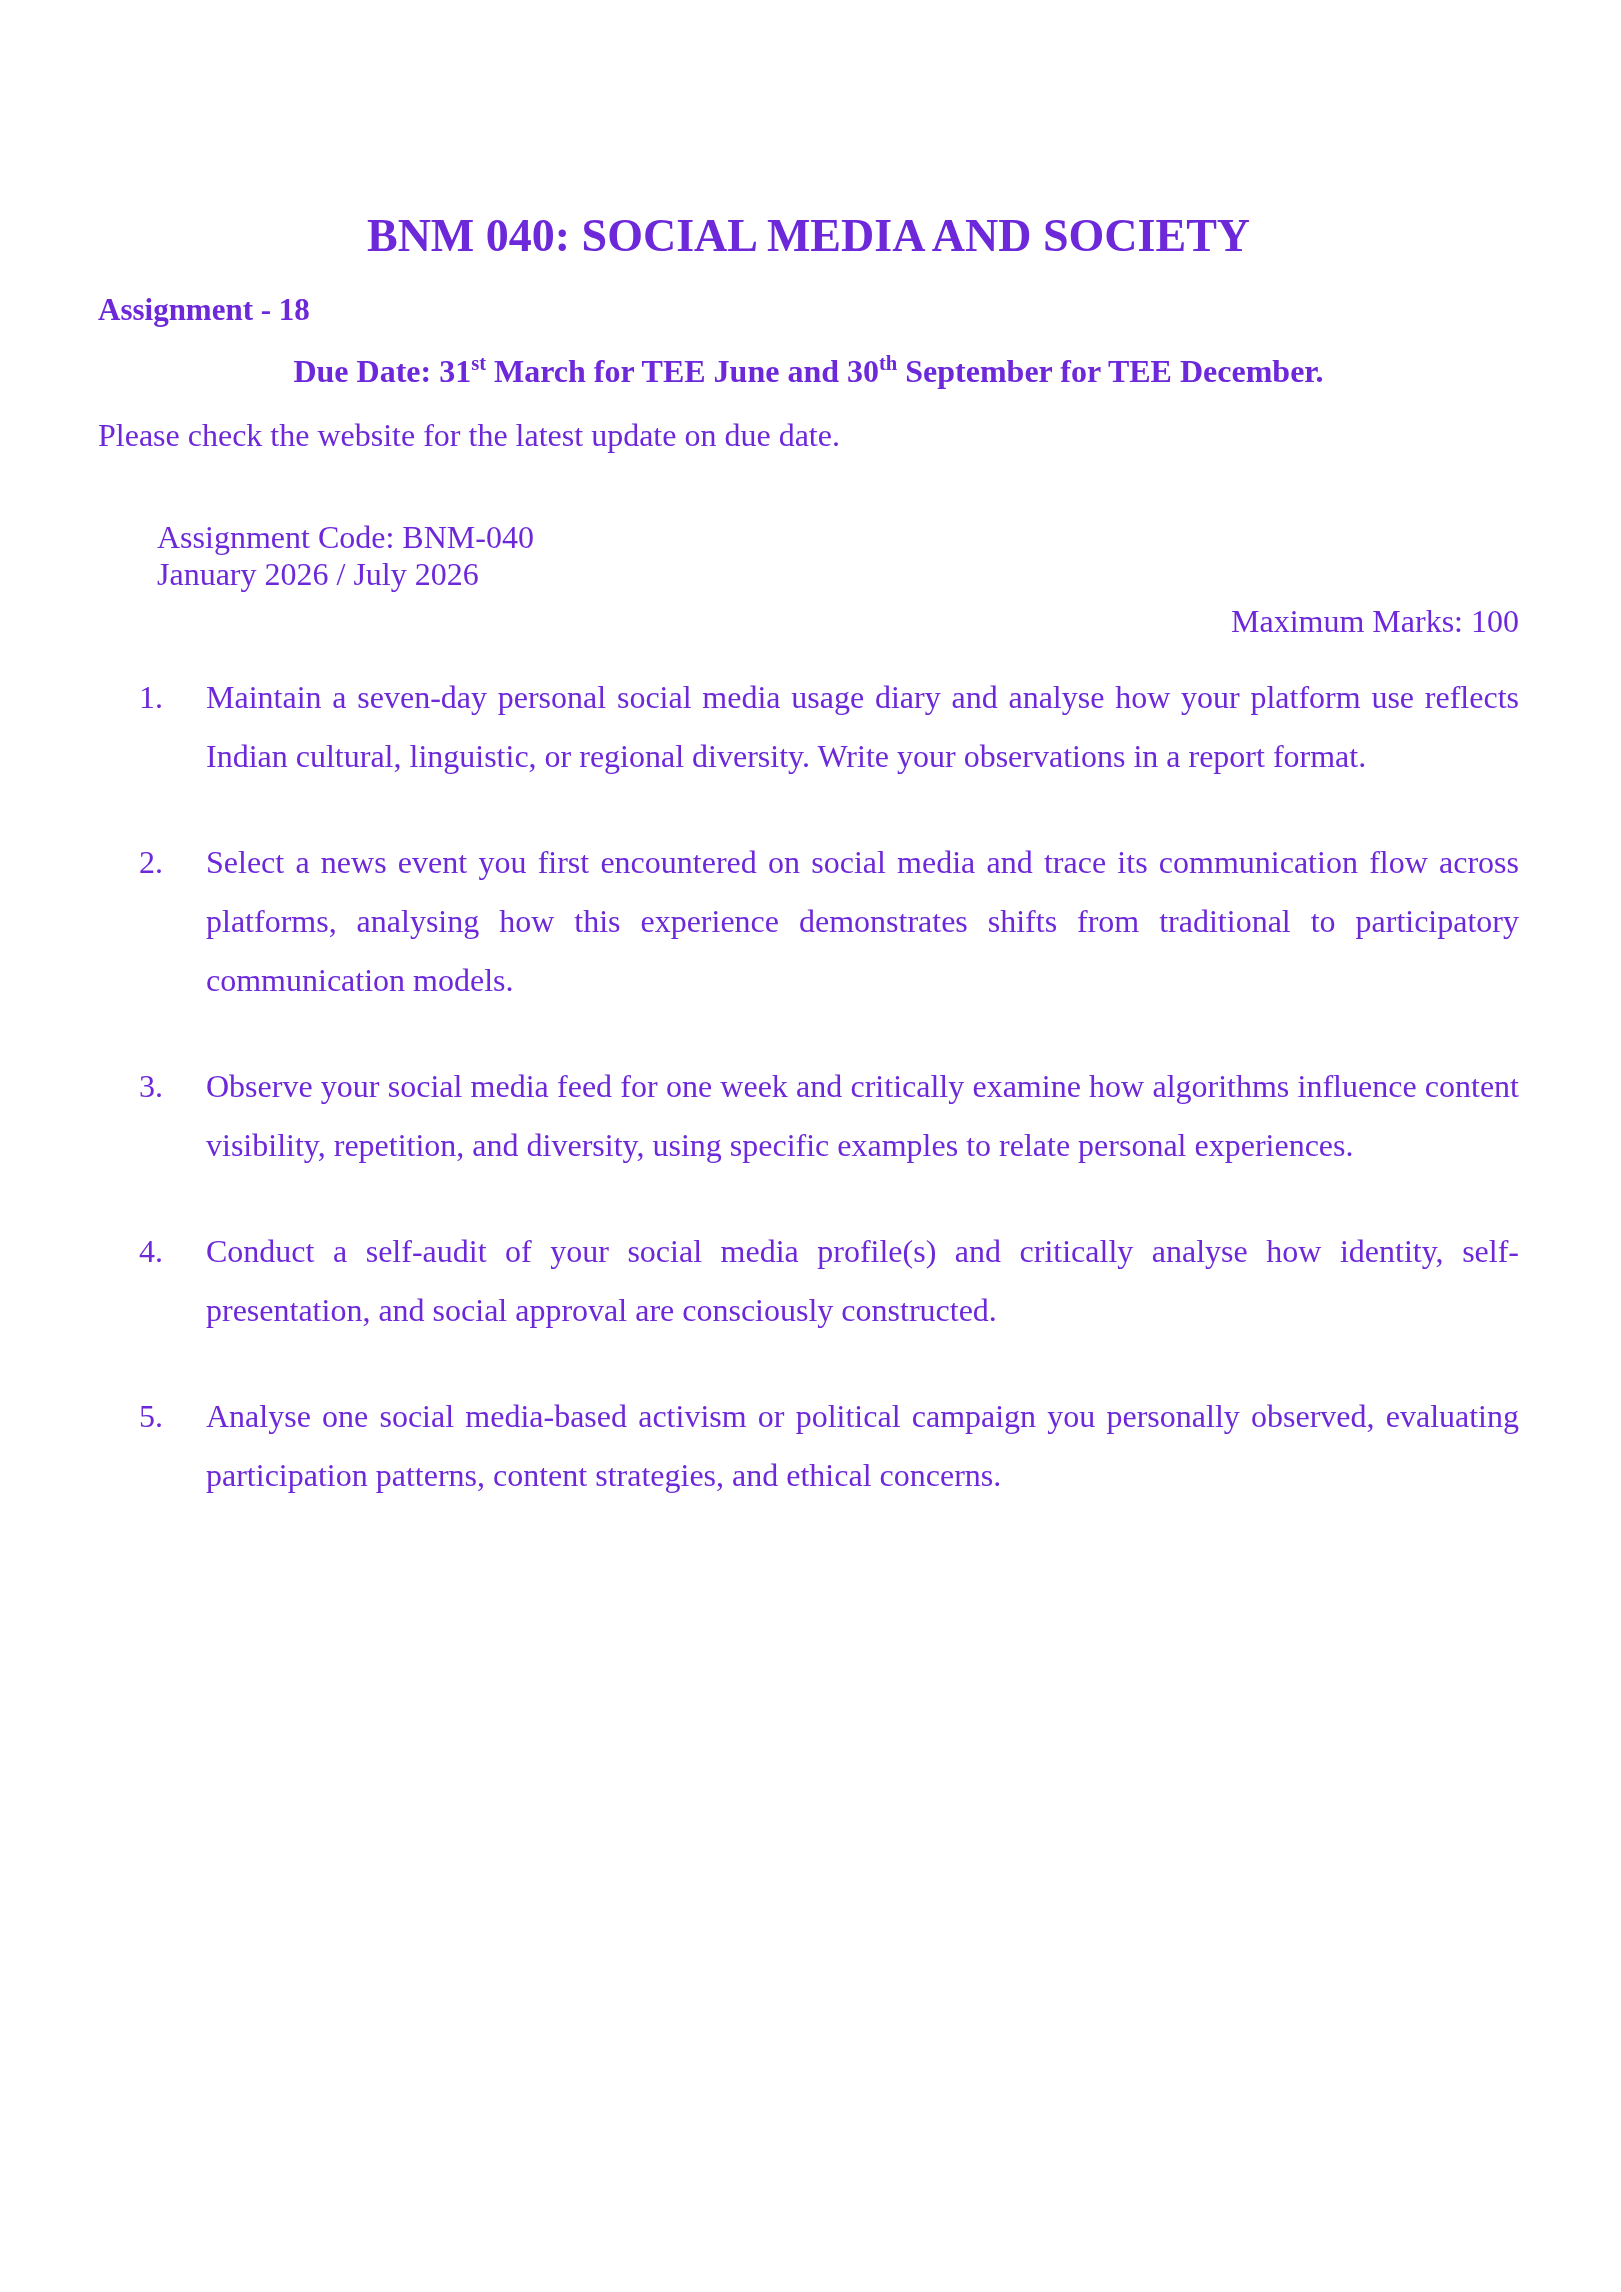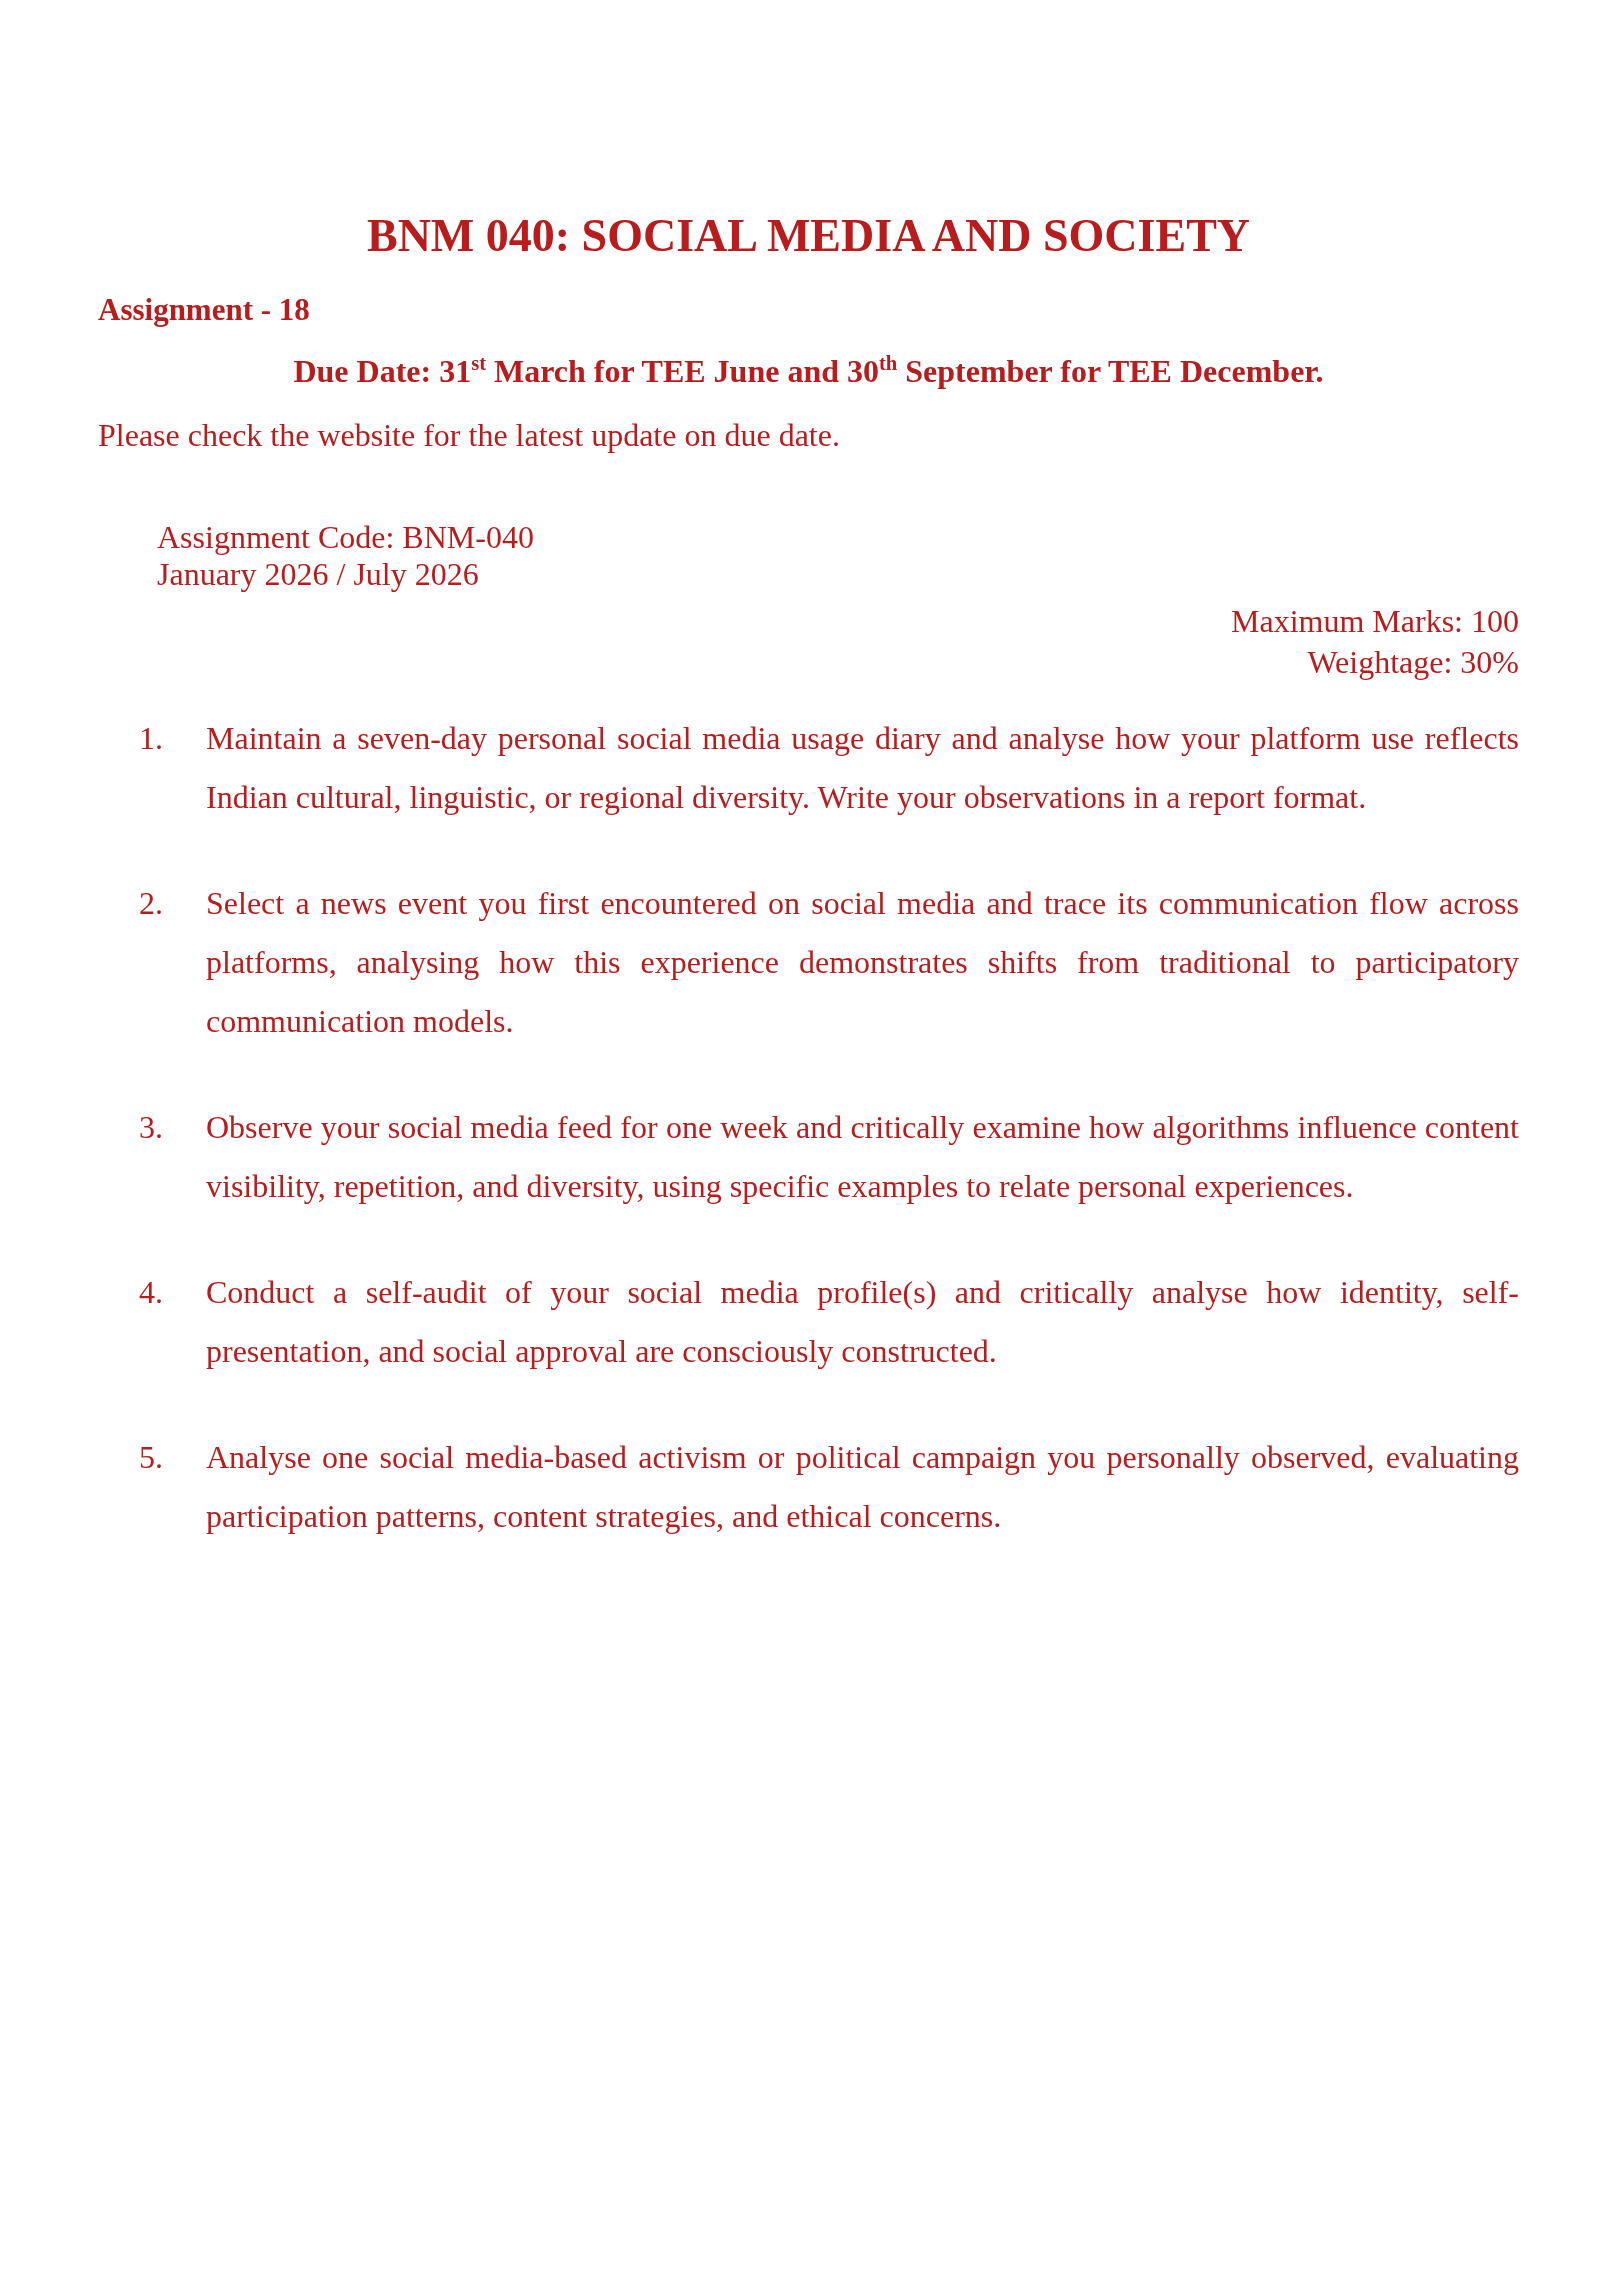--- a/index.html
+++ b/index.html
@@ -6,21 +6,21 @@
     margin: 0;
     padding: 0;
     background: #ffffff;
   }
   .page {
     position: relative;
     width: 1621px;
     height: 2293px;
     box-sizing: border-box;
     background: #ffffff;
-    color: #b91c1c;
+    color: #6d28d9;
     font-family: "Liberation Serif", serif;
     font-size: 32px;
     padding: 0 102px 0 98px;
     overflow: hidden;
   }
   .title {
     margin: 0;
     padding-top: 211px;
     text-align: center;
     font-size: 46px;
@@ -104,21 +104,20 @@
 
   <div class="website-line">Please check the website for the latest update on due date.</div>
 
   <div class="code-block">
     <div>Assignment Code: BNM-040</div>
     <div>January 2026 / July 2026</div>
   </div>
 
   <div class="marks-block">
     <div>Maximum Marks: 100</div>
-    <div>Weightage: 30%</div>
   </div>
 
 
   <div class="questions">
 
     <div class="question">
       <div class="q-num">1.</div>
       <div class="q-text">Maintain a seven-day personal social media usage diary and analyse how your platform use reflects Indian cultural, linguistic, or regional diversity. Write your observations in a report format.</div>
     </div>
 

